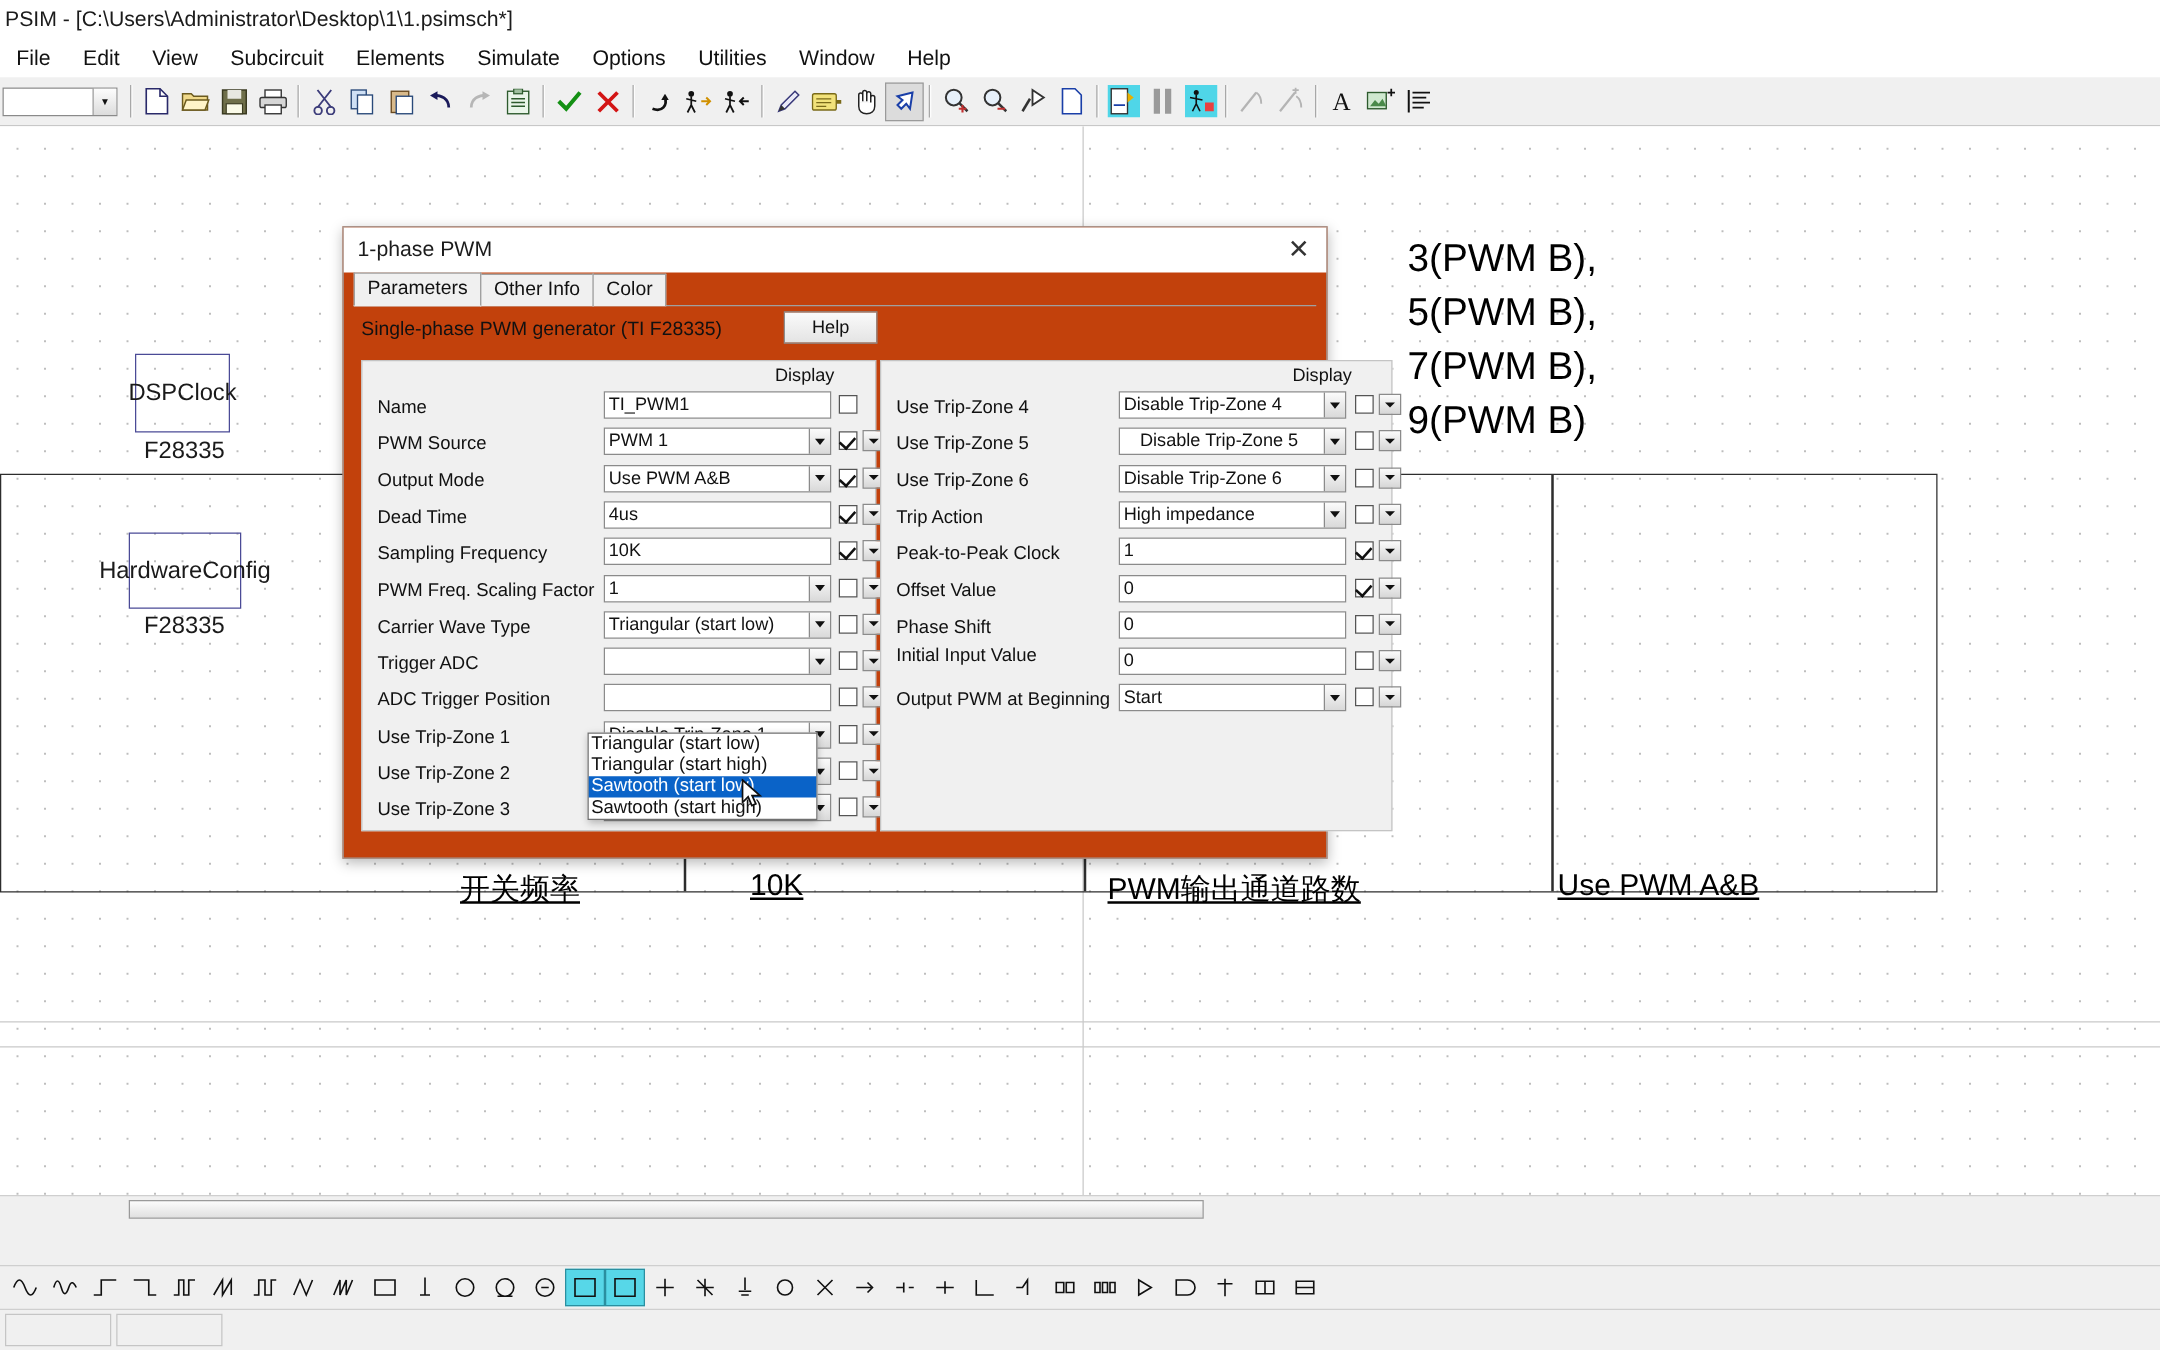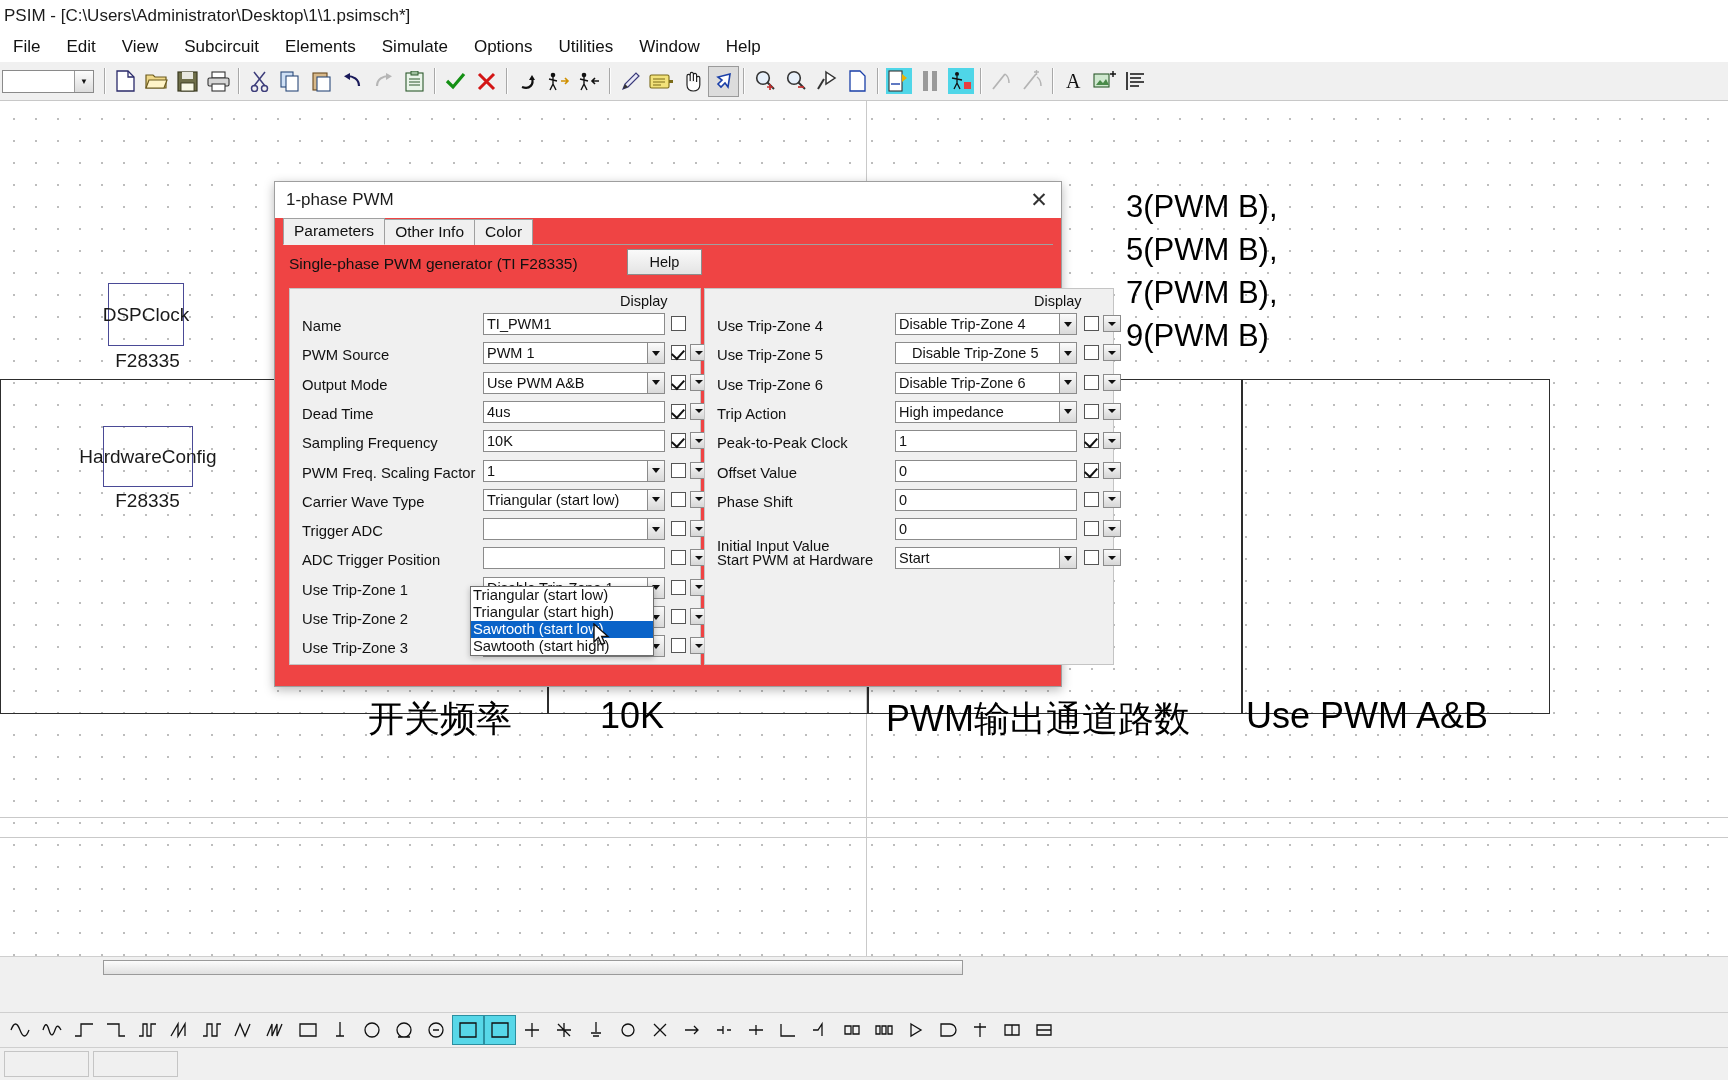--- a/index.html
+++ b/index.html
@@ -70,26 +70,26 @@
   }
   .blk-cap {
     position: absolute; font-size: 19px; color: #1a1a1a; text-align: center; white-space: nowrap;
   }
   .note {
     position: absolute; font-size: 31px; color: #000; white-space: nowrap;
     letter-spacing: 0px;
   }
   .bigbox { position: absolute; border: 1.6px solid #2d2d2d; }
   .bigbox .vline { position: absolute; top: 0; bottom: 0; width: 1.6px; background: #2d2d2d; }
-  .cellTxt { position: absolute; font-size: 36px; color: #000; white-space: nowrap; }
+  .cellTxt { position: absolute; font-size: 24px; color: #000; white-space: nowrap; text-decoration: underline; }
 
   
   .dialog {
     position: absolute; left: 274px; top: 181px; width: 788px; height: 506px;
-    background: #ef4444; border: 1px solid #9e9e9e;
+    background: #c2410c; border: 1px solid #9e9e9e;
     box-shadow: 0 3px 10px rgba(0,0,0,.28);
   }
   .dlg-title {
     height: 36px; background: #ffffff; position: relative;
     font-size: 17px; color: #1b1b1b; line-height: 36px; padding-left: 11px;
     border-bottom: 0px;
   }
   .dlg-close {
     position: absolute; right: 0; top: 0; width: 44px; height: 36px;
     display: flex; align-items: center; justify-content: center;
@@ -619,27 +619,27 @@
           <div class="cbx on" style="left: 379px; top: 173.5px;"></div>
           <div class="minidd" style="left: 398px; top: 172.5px;">
             <i></i>
           </div>
           <div class="lbl" style="left: 12px; top: 201.8px;">Phase Shift</div>
           <div class="field ro" style="left: 190px; top: 199.8px; width: 182px;"><span>0</span></div>
           <div class="cbx" style="left: 379px; top: 202.8px;"></div>
           <div class="minidd" style="left: 398px; top: 201.8px;">
             <i></i>
           </div>
-          <div class="lbl" style="left: 12px; top: 246px;">Initial Input Value</div>
+          <div class="lbl" style="left: 12px; top: 225px;">Initial Input Value</div>
           <div class="field ro" style="left: 190px; top: 229.1px; width: 182px;"><span>0</span></div>
           <div class="cbx" style="left: 379px; top: 232.1px;"></div>
           <div class="minidd" style="left: 398px; top: 231.1px;">
             <i></i>
           </div>
-          <div class="lbl" style="left: 12px; top: 260.4px;">Start PWM at Hardware</div>
+          <div class="lbl" style="left: 12px; top: 260.4px;">Output PWM at Beginning</div>
           <div class="field" style="left: 190px; top: 258.4px; width: 182px;"><span>Start</span><div class="ddarrow">
               <i></i>
             </div></div>
           <div class="cbx" style="left: 379px; top: 261.4px;"></div>
           <div class="minidd" style="left: 398px; top: 260.4px;">
             <i></i>
           </div>
         </div>
 
       <div id="dropwrap">

